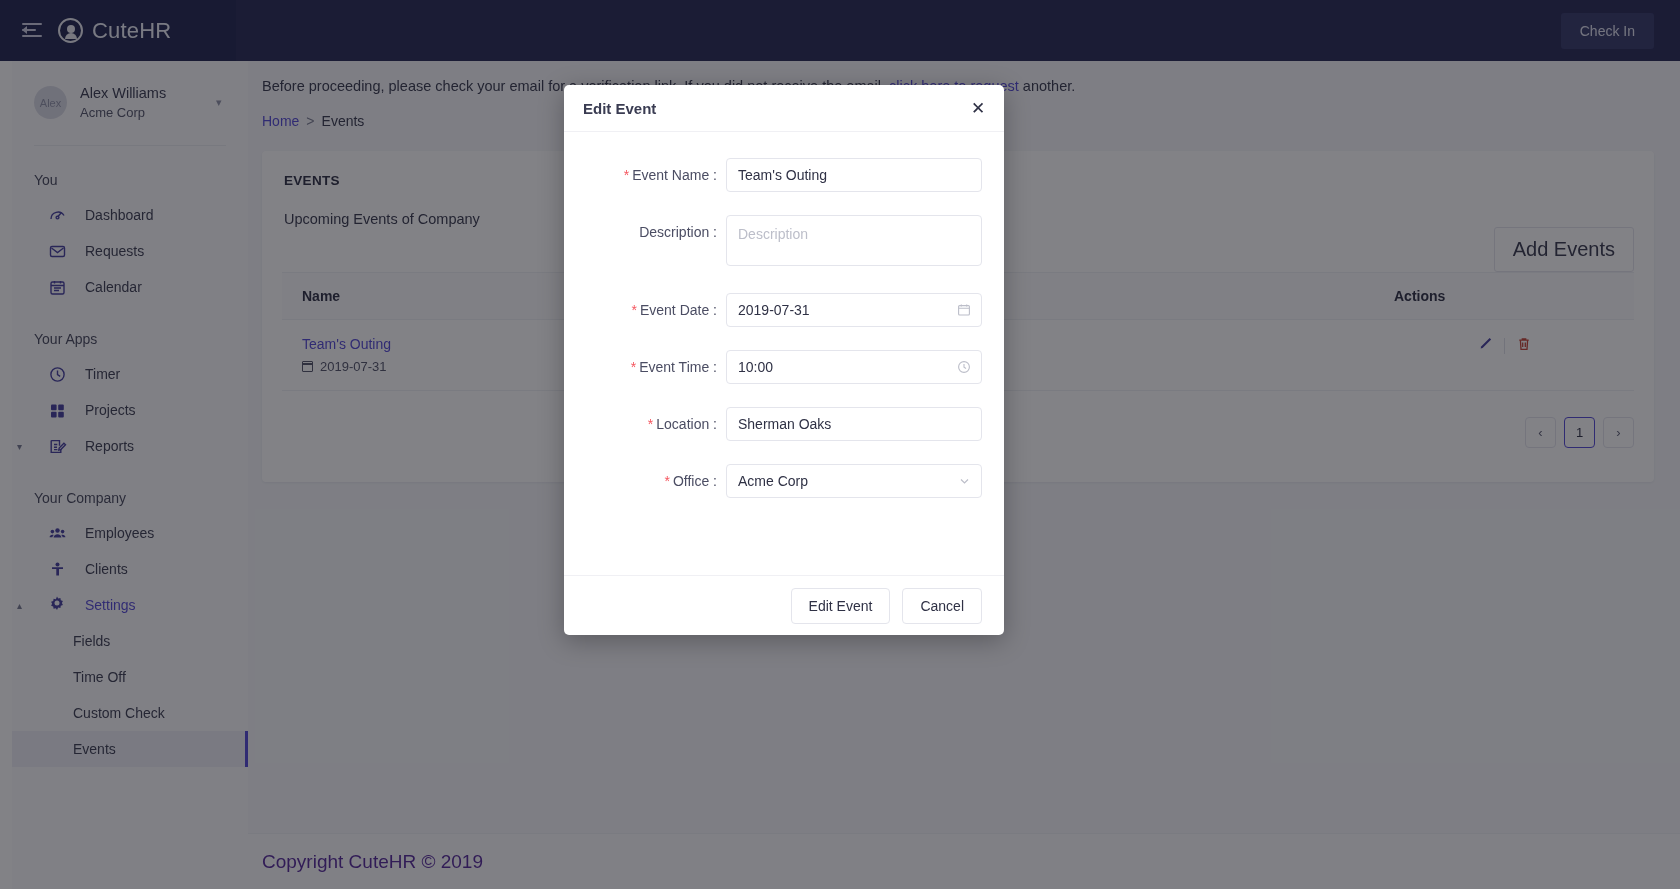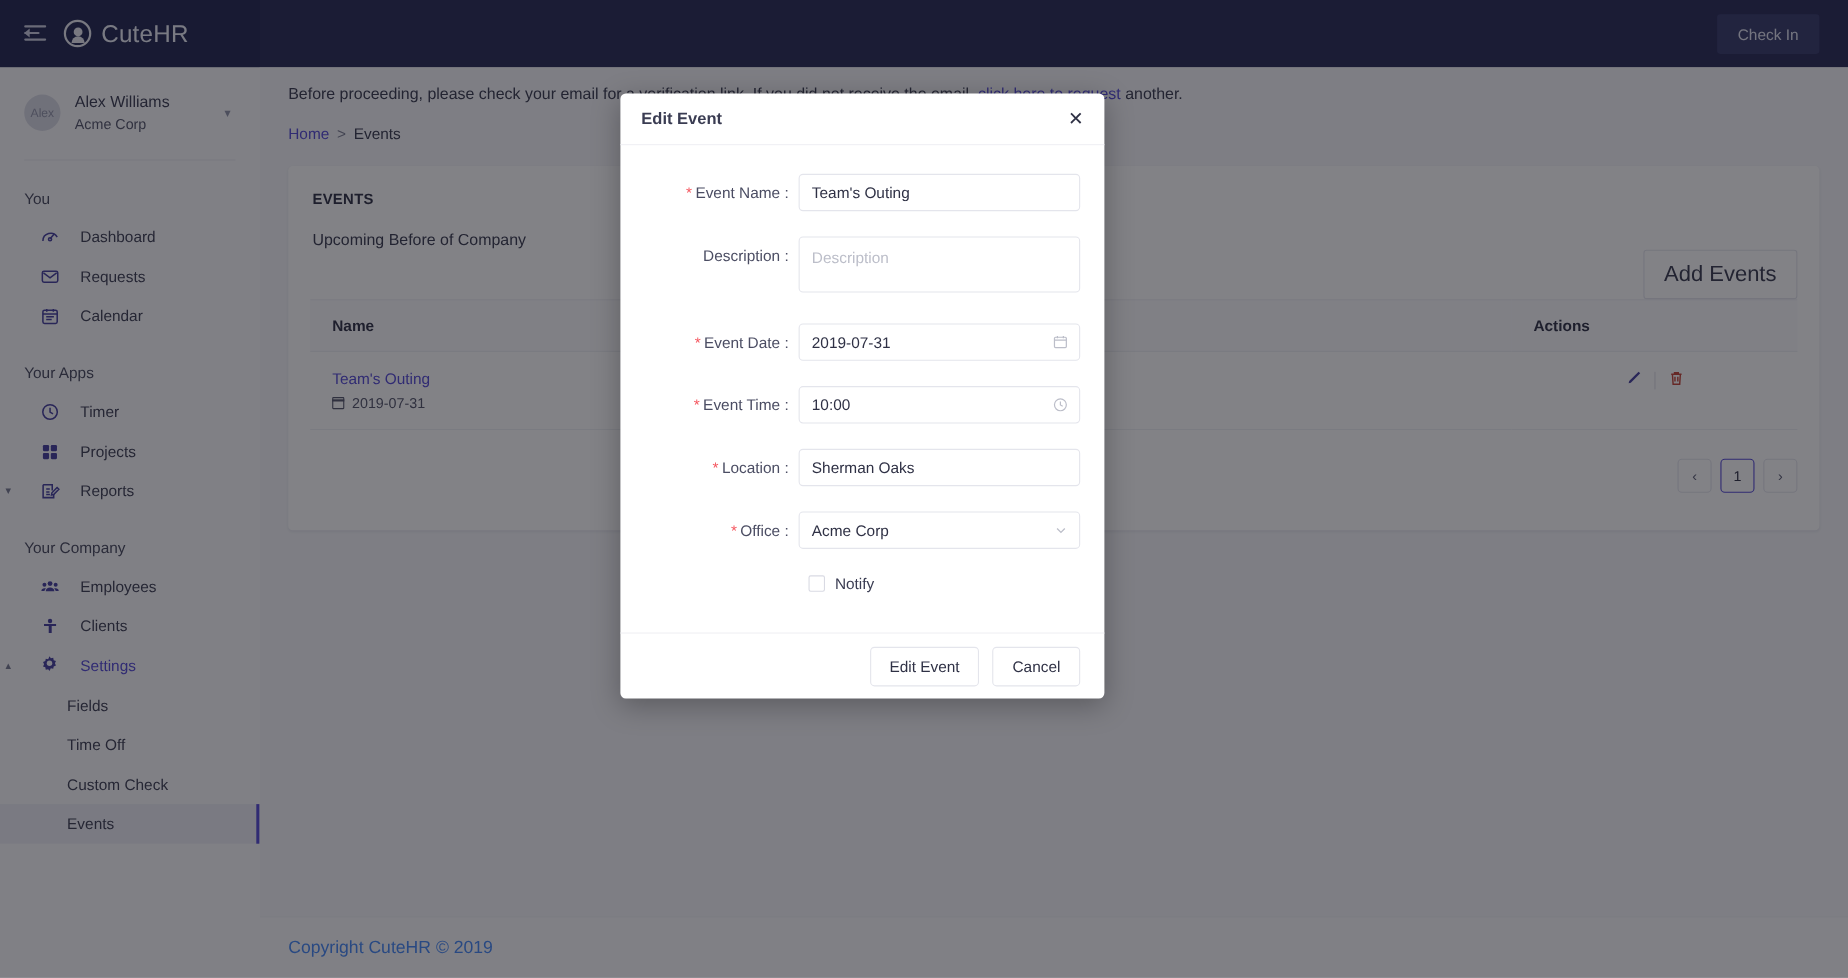--- a/index.html
+++ b/index.html
@@ -69,21 +69,21 @@
   }
   .checkin-btn {
     background: #2b2f63; color: #dfe1ef;
     border: none; border-radius: 3px;
     font-size: 14px; font-family: inherit;
     padding: 10px 19px; cursor: pointer;
   }
 
   
   .sidebar {
-    position: absolute; top: 61px; left: 0; bottom: 0; width: 236px;
+    position: absolute; top: 61px; left: 12px; bottom: 0; width: 236px;
     background: #fbfbfd; z-index: 2;
     overflow: hidden;
   }
   .profile {
     display: flex; align-items: center; gap: 13px;
     padding: 23px 0 20px 22px;
   }
   .avatar {
     width: 33px; height: 33px; border-radius: 50%;
     background: #d8d9e4; color: #8b8ea5;
@@ -199,21 +199,21 @@
     width: 31px; height: 31px; border-radius: 4px;
     border: 1px solid #e2e3ec; background: #fff;
     display: flex; align-items: center; justify-content: center;
     font-size: 13px; color: #55576e; cursor: pointer; font-family: inherit;
   }
   .pg.cur { border-color: #4b3fd4; color: #23253b; }
   .footer {
     position: absolute; left: 0; right: 0; bottom: 0; height: 56px;
     background: #fbfbfd; border-top: 1px solid #eeeff4;
     display: flex; align-items: center; padding-left: 26px;
-    font-size: 16px; color: #3b82f6;
+    font-size: 19px; color: #4c1d95;
   }
 
   
   .overlay {
     position: absolute; inset: 0;
     background: rgba(28,28,34,.55);
     z-index: 10;
   }
   .modal {
     position: absolute; left: 564px; top: 85px;
@@ -443,21 +443,21 @@
       <div class="verify-bar">
         <span>Before proceeding, please check your email for a verification link. If you did not receive the email, </span><a href="#">click here to request</a><span> another.</span>
       </div>
 
       <div class="breadcrumb">
         <a href="#">Home</a><span class="sep">&gt;</span><span>Events</span>
       </div>
 
       <div class="card">
         <div class="card-title">EVENTS</div>
-        <div class="card-sub">Upcoming Before of Company</div>
+        <div class="card-sub">Upcoming Events of Company</div>
         <button class="add-btn">Add Events</button>
 
         <table class="events">
           <thead>
             <tr>
               <th>Name</th>
               <th class="ta-c" style="width:260px">Actions</th>
             </tr>
           </thead>
           <tbody>
@@ -579,24 +579,20 @@
             <span>Acme Corp</span>
             <span class="inp-icon">
               <svg width="13" height="13" viewBox="0 0 13 13" fill="none" stroke="currentColor" stroke-width="1.2">
                 <path d="M3 5l3.5 3.5L10 5"></path>
               </svg>
             </span>
           </div>
         </div>
       </div>
 
-      <div class="cbrow">
-        <span class="cbox"></span>
-        <span class="cblabel">Notify</span>
-      </div>
     </div>
 
     <div class="modal-foot">
       <button class="mbtn">Edit Event</button>
       <button class="mbtn">Cancel</button>
     </div>
   </div>
 
 </div>
 

